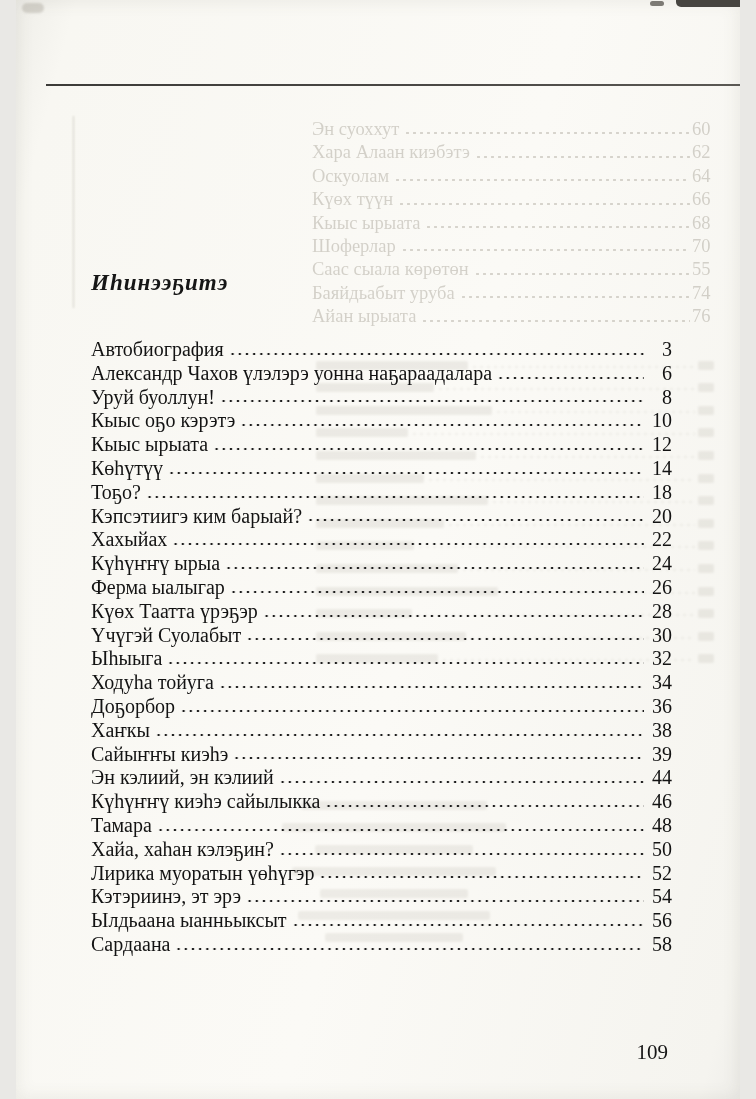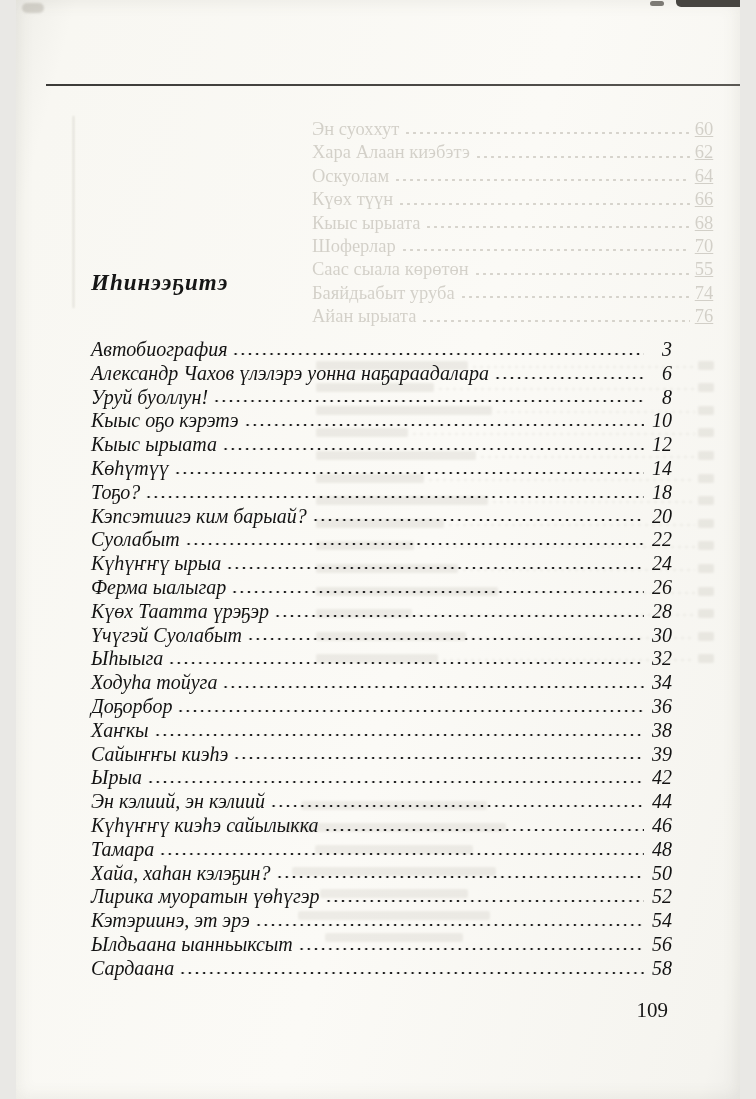--- a/index.html
+++ b/index.html
@@ -27,21 +27,21 @@
 
   
   .ghost{ position:absolute; right:24px; top:118px; width:404px;
     opacity:.30; filter:blur(.5px); color:#7c7566; }
   .ghost-row{ display:flex; align-items:baseline; height:23.4px;
     font-size:18.5px; line-height:23.4px; white-space:nowrap; }
   .gleader{ flex:1; align-self:stretch; margin:0 2px 0 5px;
     background-image:radial-gradient(circle,#857e6f 1.1px,rgba(0,0,0,0) 1.4px);
     background-size:7px 4px; background-repeat:repeat-x;
     background-position:0 calc(100% - 6px); }
-  .ghost-row .gp{ min-width:24px; text-align:center;text-decoration:underline; }
+  .ghost-row .gp{ min-width:24px; text-align:left; }
 
   .ghost-mid{ position:absolute; right:26px; top:352px; width:398px;
     opacity:.13; filter:blur(.8px); }
   .g2-row{ display:flex; align-items:flex-end; height:22.6px; }
   .g2-row .bar{ height:9px; background:#8d8778; border-radius:2px; margin-bottom:5px; }
   .g2leader{ flex:1; align-self:stretch; margin:0 3px;
     background-image:radial-gradient(circle,#8d8778 1px,rgba(0,0,0,0) 1.3px);
     background-size:7px 4px; background-repeat:repeat-x;
     background-position:0 calc(100% - 6px); }
   .g2-row .num{ width:16px; flex:none; }
@@ -51,29 +51,29 @@
   .g3-row{ display:flex; justify-content:center; height:22px; align-items:center; }
   .g3-row .bar{ height:9px; background:#8d8778; border-radius:2px; }
 
   
   .heading{ position:absolute; left:75px; top:270px; width:580px;
     font-size:23px; font-weight:bold; font-style:italic;
     letter-spacing:1px; color:#161616; }
 
   .toc{ position:absolute; left:75px; top:338px; width:581px; color:#131313; }
   .toc-row{ display:flex; align-items:center; height:23.8px;
-    font-size:20px; line-height:23.8px; white-space:nowrap;font-style:italic; }
+    font-size:20px; line-height:23.8px; white-space:nowrap; }
   .toc-row .t{ flex:none; }
   .leader{ flex:1; align-self:stretch; margin:0 2px 0 5px;
     background-image:radial-gradient(circle,#1c1c1c 1.2px,rgba(0,0,0,0) 1.5px);
     background-size:7.2px 4px; background-repeat:repeat-x;
     background-position:0 calc(100% - 6px); }
   .toc-row .p{ min-width:26px; text-align:right; flex:none; }
 
-  .folio{ position:absolute; right:72px; top:998px; font-size:21px; color:#161616; }
+  .folio{ position:absolute; right:72px; top:1040px; font-size:21px; color:#161616; }
 </style>
 </head>
 <body>
 
 <div class="page">
 
   <div class="top-rule"></div>
   <div class="tr-blot"></div>
   <div class="tr-dot"></div>
   <div class="tl-mark"></div>
@@ -279,21 +279,21 @@
         <span class="p">18</span>
       </div>
 
       <div class="toc-row">
         <span class="t">Кэпсэтиигэ ким барыай?</span>
         <span class="leader"></span>
         <span class="p">20</span>
       </div>
 
       <div class="toc-row">
-        <span class="t">Суолабыт</span>
+        <span class="t">Хахыйах</span>
         <span class="leader"></span>
         <span class="p">22</span>
       </div>
 
       <div class="toc-row">
         <span class="t">Күһүҥҥү ырыа</span>
         <span class="leader"></span>
         <span class="p">24</span>
       </div>
 
@@ -339,25 +339,20 @@
         <span class="p">38</span>
       </div>
 
       <div class="toc-row">
         <span class="t">Сайыҥҥы киэһэ</span>
         <span class="leader"></span>
         <span class="p">39</span>
       </div>
 
 
-      <div class="toc-row">
-        <span class="t">Ырыа</span>
-        <span class="leader"></span>
-        <span class="p">42</span>
-      </div>
 
       <div class="toc-row">
         <span class="t">Эн кэлиий, эн кэлиий</span>
         <span class="leader"></span>
         <span class="p">44</span>
       </div>
 
       <div class="toc-row">
         <span class="t">Күһүҥҥү киэһэ сайылыкка</span>
         <span class="leader"></span>

